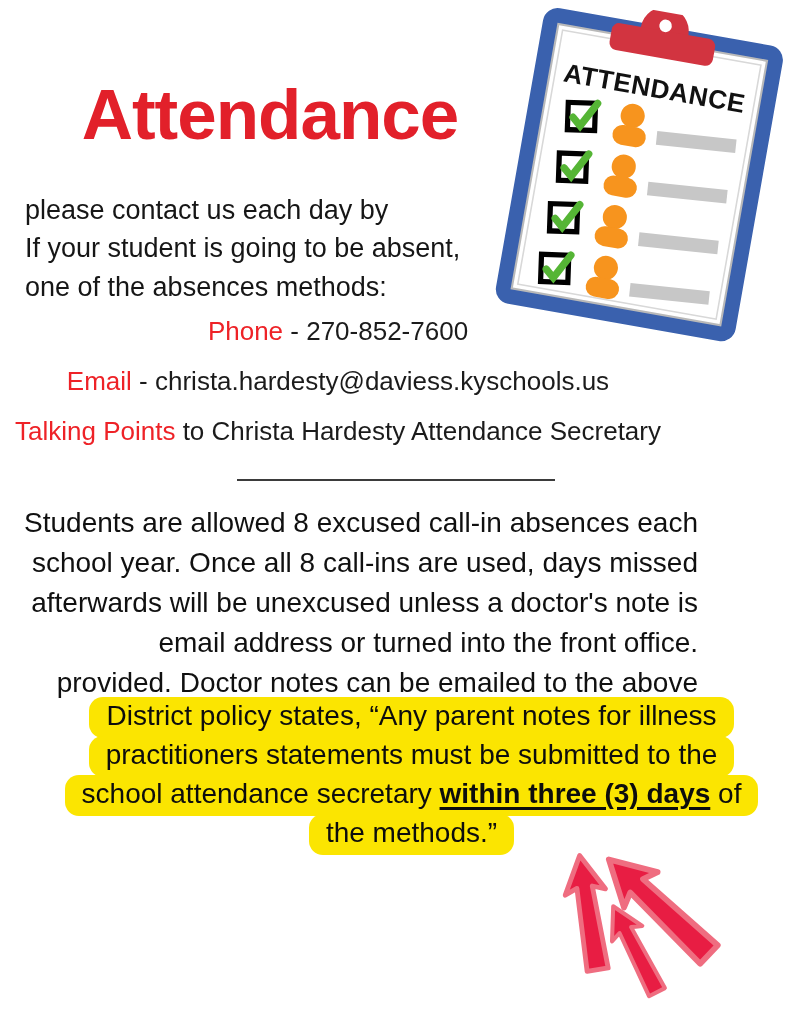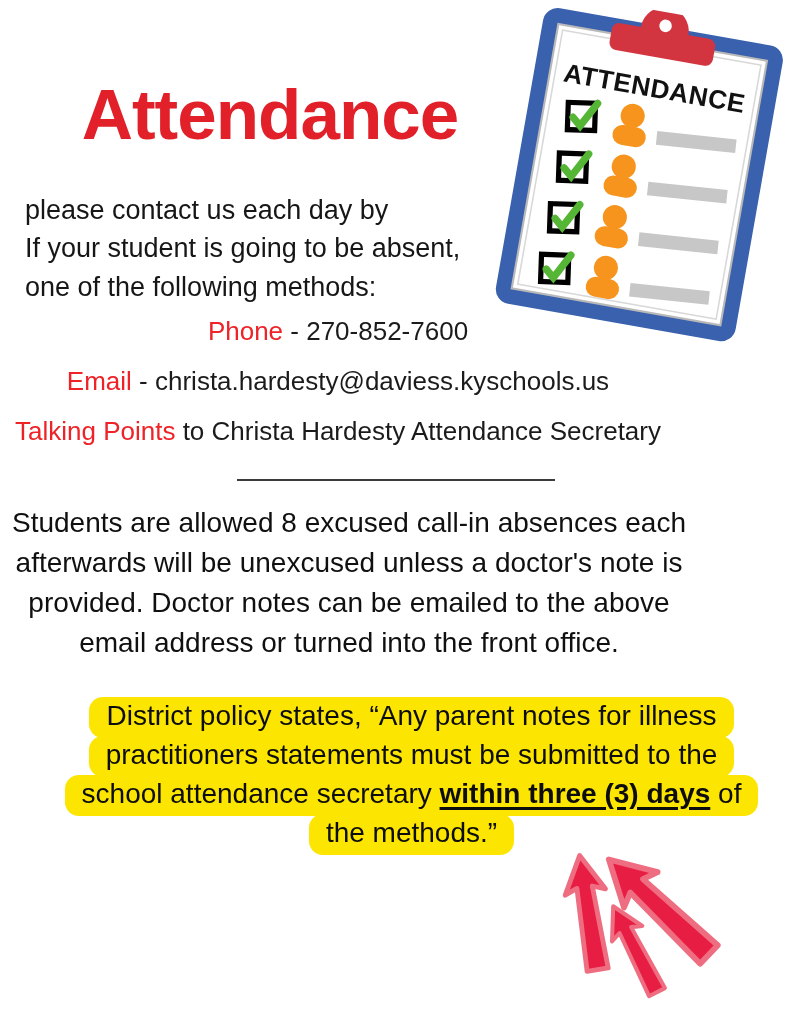--- a/index.html
+++ b/index.html
@@ -20,21 +20,21 @@
 
   
   .contacts{position:absolute;top:316px;left:0;width:676px;text-align:center;font-size:26px;color:#1b1b1b;}
   .contact-row{margin-bottom:19px;white-space:nowrap;}
   .contact-label{color:#ee2227;}
 
   
   .divider{position:absolute;top:479px;left:50%;transform:translateX(-50%);width:318px;border-top:2px solid #3b3b3b;}
 
   
-  .policy{position:absolute;top:503px;left:0;width:698px;text-align:center;
+  .policy{position:absolute;top:503px;left:0;width:698px;text-align:right;
     font-size:28px;line-height:40px;color:#101010;}
 
   
   .highlight{position:absolute;top:697px;left:16px;width:791px;font-size:28px;color:#0d0d0d;}
   .hl-line{display:flex;justify-content:center;}
   .hl-line + .hl-line{margin-top:-2px;}
   .hl-line > span{
     background:#fbe501;padding:4px 17px 7px;border-radius:14px;line-height:30px;white-space:nowrap;
   }
   .hl-em{
@@ -121,42 +121,43 @@
     </svg>
   </div>
 
   <h1 class="title">
     <div>Attendance</div>
   </h1>
 
   <div class="intro">
     <div>please contact us each day by</div>
     <div>If your student is going to be absent,</div>
-    <div>one of the following methods:</div>
+    <div>one of the absences methods:</div>
   </div>
 
   <div class="contacts">
     <div class="contact-row">
       <span class="contact-label">Phone</span><span> - 270-852-7600</span>
     </div>
     <div class="contact-row">
       <span class="contact-label">Email</span><span> - christa.hardesty@daviess.kyschools.us</span>
     </div>
     <div class="contact-row">
       <span class="contact-label">Talking Points</span><span> to Christa Hardesty Attendance Secretary</span>
     </div>
   </div>
 
   <div class="divider"></div>
 
   <div class="policy">
     <div>Students are allowed 8 excused call-in absences each</div>
+    <div>school year. Once all 8 call-ins are used, days missed</div>
     <div>afterwards will be unexcused unless a doctor's note is</div>
+    <div>email address or turned into the front office.</div>
     <div>provided. Doctor notes can be emailed to the above</div>
-    <div>email address or turned into the front office.</div>
   </div>
 
   <div class="highlight">
     <div class="hl-line">
       <span>District policy states, “Any parent notes for illness</span>
     </div>
     <div class="hl-line">
       <span>practitioners statements must be submitted to the</span>
     </div>
     <div class="hl-line">

